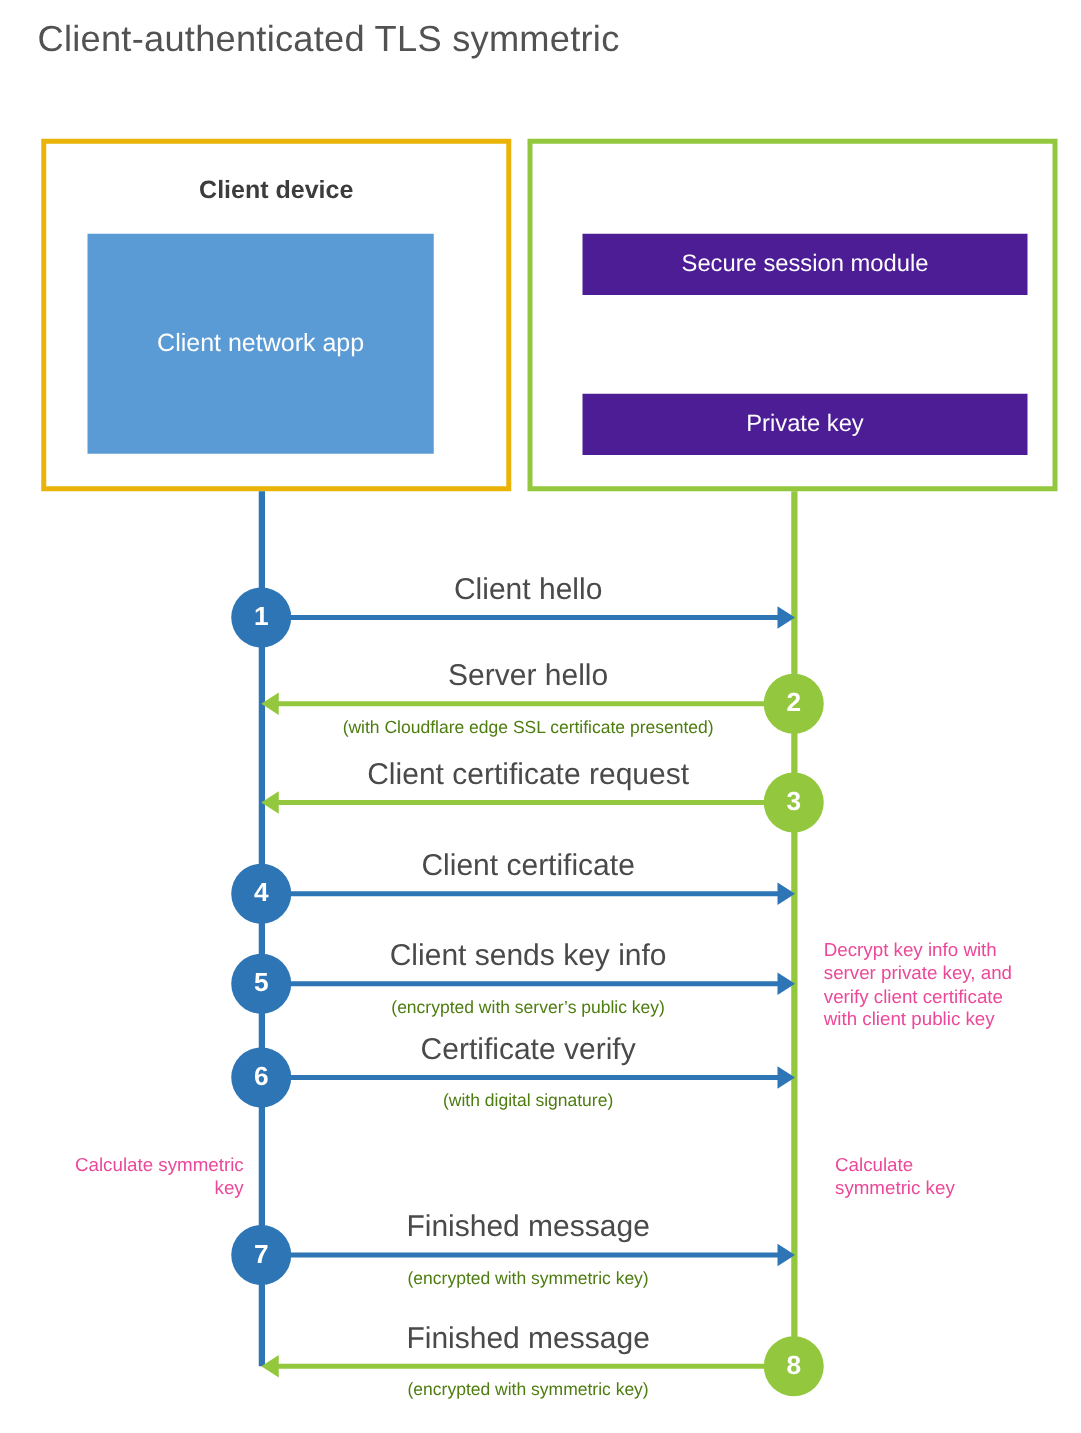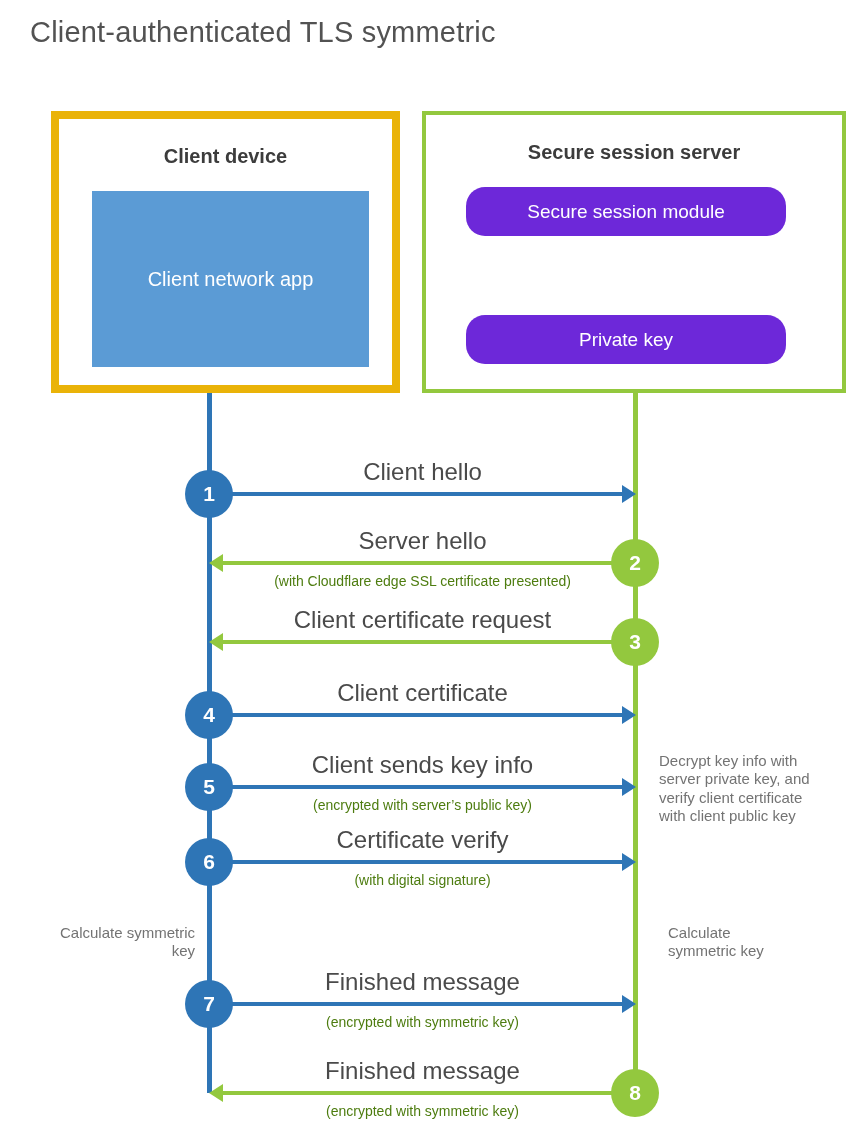--- a/index.html
+++ b/index.html
@@ -6,37 +6,37 @@
   .canvas {
     position:relative; width:865px; height:1146px; background:#ffffff;
     font-family:"Liberation Sans","DejaVu Sans",sans-serif; overflow:hidden;
   }
   .page-title {
     position:absolute; left:30px; top:16px; font-size:29px; font-weight:300;
     color:#525252; letter-spacing:0.2px;
   }
   
   .box { position:absolute; top:111px; height:282px; box-sizing:border-box; background:#fff; }
-  .client-box { left:51px; width:349px; border:8px solid #eab308; }
+  .client-box { left:33px; width:376px; border:4px solid #eab308; }
   .server-box { left:422px; width:424px; border:4px solid #93c83e; }
   .box-title {
     position:absolute; left:0; right:0; top:26px; text-align:center;
     font-size:20px; font-weight:bold; color:#3c3c3c;
   }
   .client-app {
     position:absolute; left:33px; top:72px; width:277px; height:176px;
     background:#5b9bd5; display:flex; align-items:center; justify-content:center;
   }
   .client-app span {
     display:inline-block; max-width:180px; text-align:left;
     color:#ffffff; font-size:20px; line-height:1.35;
   }
   .module-bar {
-    position:absolute; left:40px; width:320px; height:49px; background:#6d28d9;
-    color:#ffffff; font-size:19px; text-align:center; line-height:49px;border-radius:19px;
+    position:absolute; left:40px; width:356px; height:49px; background:#4c1d95;
+    color:#ffffff; font-size:19px; text-align:center; line-height:49px;
   }
   .bar-0 { top:72px; } .bar-1 { top:136px; } .bar-2 { top:200px; }
   
   .vline { position:absolute; top:393px; width:5px; }
   .client-line { left:207px; height:700px; background:#2e75b6; }
   .server-line { left:633px; height:700px; background:#93c83e; }
   
   .step { position:absolute; left:209px; width:427px; height:0; }
   .step .line { position:absolute; top:-2px; height:4px; }
   .step .head { position:absolute; top:-9px; width:0; height:0;
@@ -56,41 +56,40 @@
     position:absolute; left:0; right:0; bottom:8px; text-align:center;
     font-size:24px; color:#4a4a4a; white-space:nowrap;
   }
   .step .sub {
     position:absolute; left:0; right:0; top:10px; text-align:center;
     font-size:14px; color:#4d7c0f; white-space:nowrap;
   }
   .s1 { top:494px; } .s2 { top:563px; } .s3 { top:642px; } .s4 { top:715px; }
   .s5 { top:787px; } .s6 { top:862px; } .s7 { top:1004px; } .s8 { top:1093px; }
   
-  .note { position:absolute; font-size:15px; line-height:1.22; color:#737373; }
+  .note { position:absolute; font-size:15px; line-height:1.22; color:#ec4899; }
   .note-decrypt { left:659px; top:752px; width:172px; text-align:left; }
   .note-calc-left { left:55px; top:924px; width:140px; text-align:right; }
   .note-calc-right { left:668px; top:924px; width:130px; text-align:left; }
 </style>
 </head>
 <body>
 
 <div class="canvas">
 
   <div class="page-title">Client-authenticated TLS symmetric</div>
 
   <div class="box client-box">
     <div class="box-title">Client device</div>
     <div class="client-app">
       <span>Client network app</span>
     </div>
   </div>
 
   <div class="box server-box">
-    <div class="box-title">Secure session server</div>
     <div class="module-bar bar-0">Secure session module</div>
     <div class="module-bar bar-2">Private key</div>
   </div>
 
   <div class="vline client-line"></div>
   <div class="vline server-line"></div>
 
   <div class="step from-client s1">
     <div class="line"></div>
     <div class="head"></div>

